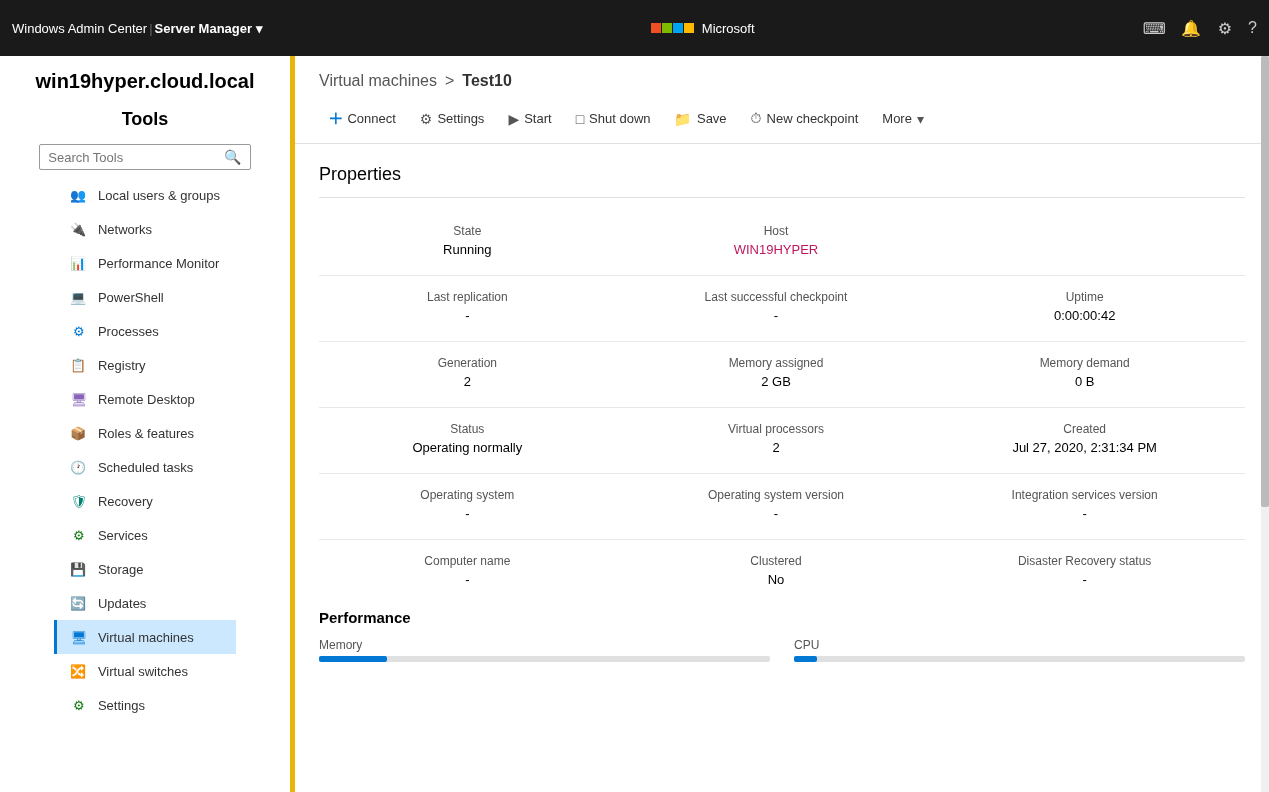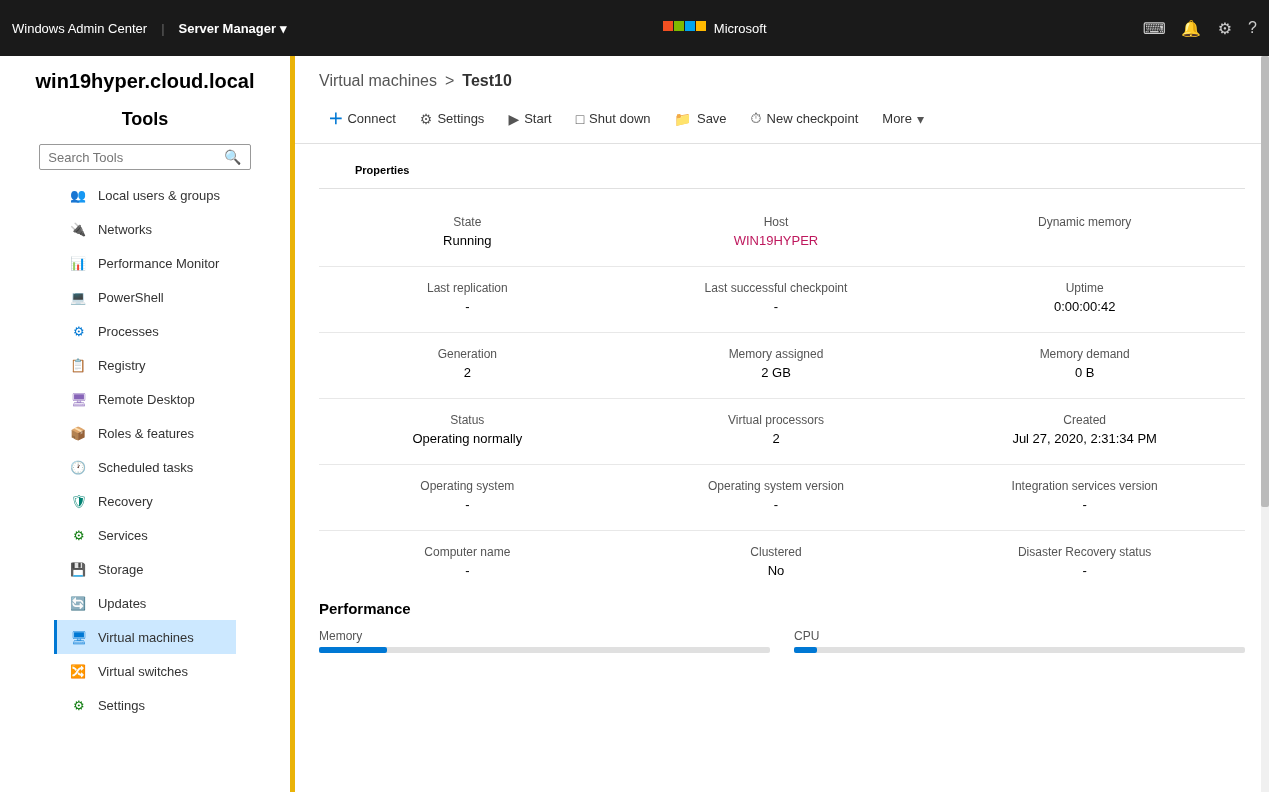--- a/index.html
+++ b/index.html
@@ -6,26 +6,26 @@
     body { font-family: 'Segoe UI', Arial, sans-serif; font-size: 13px; background: #fff; color: #000; overflow: hidden; height: 792px; width: 1269px; }
 
     
     .topbar {
       background: #1a1a1a;
       color: #fff;
       height: 56px;
       display: flex;
       align-items: center;
       padding: 16px 12px;
-      gap: 12px;
+      gap: 0;
     }
     .topbar-brand { font-size: 13px; color: #fff; font-weight: 400; white-space: nowrap; }
     .topbar-separator { color: #666; margin: 0 2px; }
     .topbar-servermanager { display: flex; align-items: center; gap: 4px; color: #fff; font-size: 13px; cursor: pointer; font-weight: bold; }
-    .topbar-center { flex: 1; display: flex; justify-content: center; }
+    .topbar-center { flex: 1; display: flex; justify-content: center; align-items: center; }
     .ms-logo { display: flex; gap: 1px; }
     .ms-logo span { display: inline-block; width: 10px; height: 10px; }
     .ms-logo .red { background: #f25022; }
     .ms-logo .green { background: #7fba00; }
     .ms-logo .blue { background: #00a4ef; }
     .ms-logo .yellow { background: #ffb900; }
     .topbar-ms-text { color: #fff; font-size: 13px; margin-left: 8px; }
     .topbar-icons { display: flex; align-items: center; gap: 16px; color: #ccc; font-size: 16px; }
     .topbar-icon { cursor: pointer; color: #ccc; }
 
@@ -107,21 +107,21 @@
       color: #333;
       border-radius: 2px;
     }
     .toolbar-btn .btn-icon { font-size: 14px; color: #555; }
 
     
     .content-body { flex: 1; overflow-y: auto; padding: 20px 24px; }
     .content-body::-webkit-scrollbar { width: 8px; }
     .content-body::-webkit-scrollbar-thumb { background: #ccc; }
 
-    .section-title { font-size: 11px; font-weight: 700; margin-bottom: 12px; margin-left: 36px; }
+    .section-title { font-size: 18px; font-weight: 400; margin-bottom: 12px; }
     .divider { border: none; border-top: 1px solid #e0e0e0; margin: 8px 0 16px 0; }
 
     .props-grid {
       display: grid;
       grid-template-columns: 1fr 1fr 1fr;
       gap: 0;
       text-align: center;
     }
     .prop-cell {
       padding: 10px 12px 14px 0;
@@ -310,21 +310,20 @@
       <div class="section-title">Properties</div>
       <hr class="divider">
       <div class="props-grid">
 
       <div class="prop-cell">
             <div class="prop-label">State</div>
             <div class="prop-value">Running</div>
           </div>
           <div class="prop-cell"><div class="prop-label">Host</div><a class="prop-value link">WIN19HYPER</a></div>
           <div class="prop-cell">
-            <div class="prop-label">Dynamic memory</div>
           </div>
           <div class="prop-row-divider"></div>
           <div class="prop-cell">
             <div class="prop-label">Last replication</div>
             <div class="prop-value">-</div>
           </div>
           <div class="prop-cell">
             <div class="prop-label">Last successful checkpoint</div>
             <div class="prop-value">-</div>
           </div>

